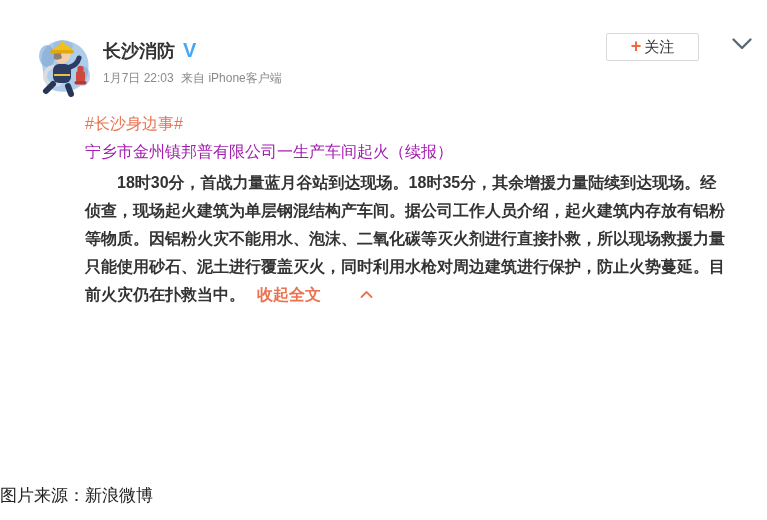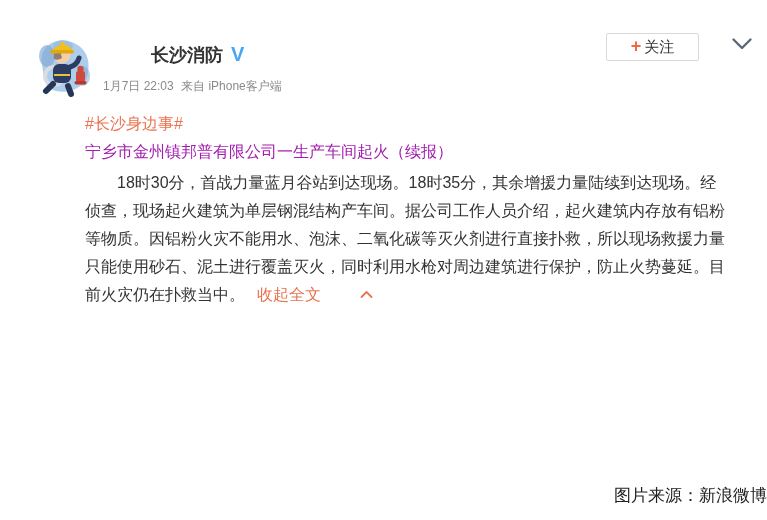--- a/index.html
+++ b/index.html
@@ -12,46 +12,46 @@
   body{
     width:767px;height:520px;
     font-family:"Liberation Sans","DejaVu Sans",sans-serif;
     color:#333;
   }
   .card{position:relative;width:767px;height:520px;background:#fff;overflow:hidden;}
 
   
   .avatar{position:absolute;left:33px;top:34px;width:62px;height:64px;cursor:pointer;}
   .user{position:absolute;left:103px;top:40px;}
-  .name-row{font-size:18px;font-weight:bold;color:#333;line-height:28px;margin-left:48px;}
+  .name-row{font-size:18px;font-weight:bold;color:#333;line-height:20px;}
   .name{cursor:pointer;}
   .vbadge{color:var(--verified_blue);margin-left:8px;font-size:20px;font-weight:bold;}
   .meta{margin-top:9px;font-size:12px;color:#8a8a8a;line-height:16px;}
   .meta .src{margin-left:4px;}
   .follow{
     position:absolute;left:606px;top:33px;width:93px;height:28px;
     background:#fff;border:1px solid #d9d9d9;border-radius:2px;
     display:flex;align-items:center;justify-content:center;
     font-size:15px;color:#333;cursor:pointer;font-family:inherit;padding:0;
   }
   .follow .plus{color:var(--follow_plus);font-weight:bold;font-size:18px;margin-right:3px;line-height:1;position:relative;top:-1px;}
   .chev{position:absolute;left:731px;top:37px;cursor:pointer;line-height:0;}
 
   
   .content{position:absolute;left:85px;top:110px;width:642px;font-size:16px;line-height:28px;color:#333;}
   .hashtag{color:var(--link_orange);cursor:pointer;}
   .title{color:#a21caf;}
   .content p{margin:3px 0 0 0;}
   .p1{text-indent:14px;}
-  .p2{text-indent:32px;}
+  .p2{text-indent:32px;font-weight:bold;}
   .collapse{color:var(--link_orange);margin-left:12px;text-decoration:none;cursor:pointer;}
   .caret{display:inline-block;margin-left:7px;cursor:pointer;line-height:0;vertical-align:1px;}
 
   
-  .caption{position:absolute;left:0;top:484px;width:100%;text-align:right;font-size:17px;color:#222;}
+  .caption{position:absolute;left:0;top:484px;width:100%;text-align:left;font-size:17px;color:#222;}
 </style>
 </head>
 <body>
 
 <div class="card">
 
   <div class="avatar">
     <svg width="62" height="64" viewBox="0 0 62 64">
       <path d="M9,30 C6,14 20,4 34,7 C50,10 58,22 55,39 C52,54 37,60 23,57 C11,54 11,44 9,30 Z" fill="#aecdea"></path>
       <ellipse cx="14" cy="22" rx="8" ry="11" fill="#7ea8d6" opacity="0.65"></ellipse>

